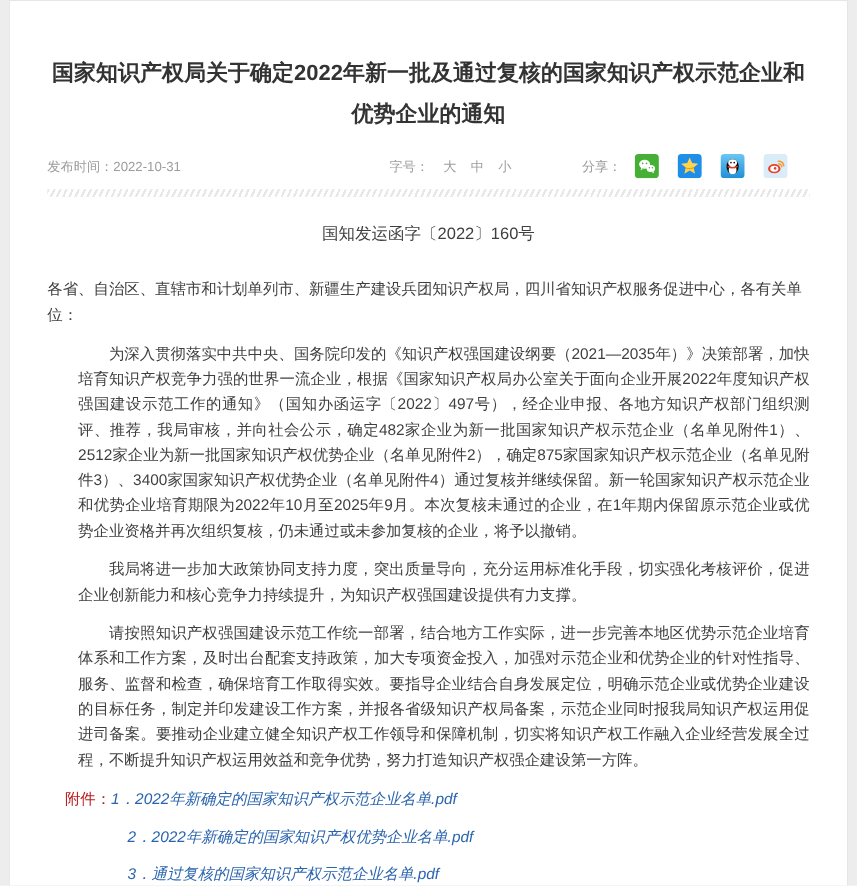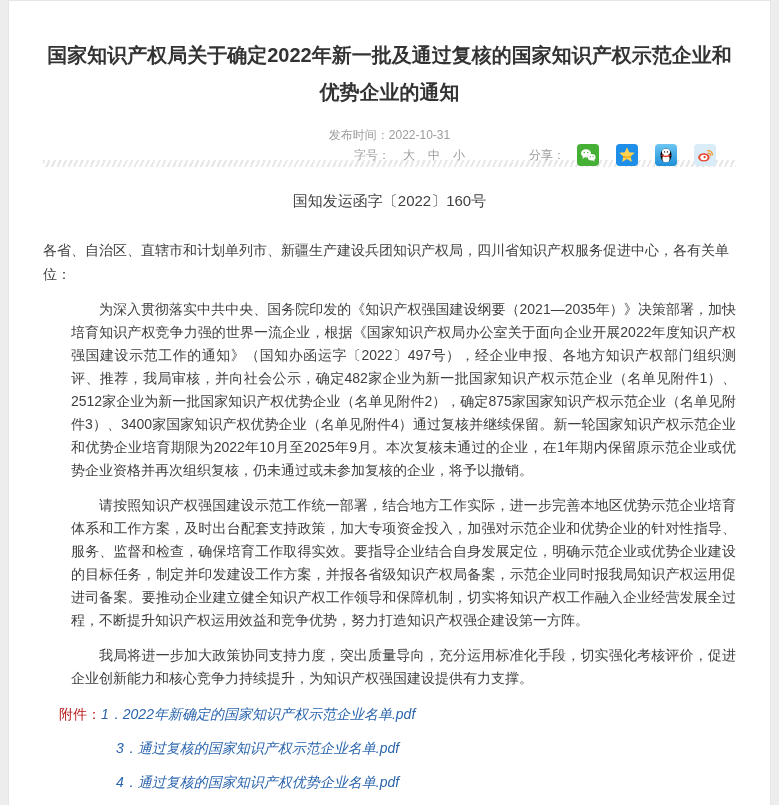--- a/index.html
+++ b/index.html
@@ -18,31 +18,30 @@
   .inner { padding: 0 34px; }
 
   .doc-title {
     padding-top: 32px;
     text-align: center;
     font-size: 20px;
     font-weight: bold;
     color: #333333;
     line-height: 37px;
     max-width: 700px;
-    margin: 4px auto;
+    margin: 16px auto;
   }
 
   .meta-row {
     margin-top: 16px;
     display: flex;
     align-items: center;
     font-size: 12px;
     color: #9c9c9c;
     height: 24px;
-    flex-direction: column;
   }
   .meta-left { white-space: nowrap; }
   .meta-right {
     margin-left: auto;
     display: flex;
     align-items: center;
     padding-right: 20px;
   }
   .fontsize-group { display: flex; align-items: center; }
   .fontsize-option { margin-left: 13px; color: #9c9c9c; cursor: pointer; }
@@ -170,28 +169,31 @@
       </div>
     </div>
 
     <div class="hatch-divider"></div>
 
     <div class="doc-number">国知发运函字〔2022〕160号</div>
 
     <div class="salutation">各省、自治区、直辖市和计划单列市、新疆生产建设兵团知识产权局，四川省知识产权服务促进中心，各有关单位：</div>
 
     <p class="body-para">为深入贯彻落实中共中央、国务院印发的《知识产权强国建设纲要（2021—2035年）》决策部署，加快培育知识产权竞争力强的世界一流企业，根据《国家知识产权局办公室关于面向企业开展2022年度知识产权强国建设示范工作的通知》（国知办函运字〔2022〕497号），经企业申报、各地方知识产权部门组织测评、推荐，我局审核，并向社会公示，确定482家企业为新一批国家知识产权示范企业（名单见附件1）、2512家企业为新一批国家知识产权优势企业（名单见附件2），确定875家国家知识产权示范企业（名单见附件3）、3400家国家知识产权优势企业（名单见附件4）通过复核并继续保留。新一轮国家知识产权示范企业和优势企业培育期限为2022年10月至2025年9月。本次复核未通过的企业，在1年期内保留原示范企业或优势企业资格并再次组织复核，仍未通过或未参加复核的企业，将予以撤销。</p>
+    <p class="body-para">我局将进一步加大政策协同支持力度，突出质量导向，充分运用标准化手段，切实强化考核评价，促进企业创新能力和核心竞争力持续提升，为知识产权强国建设提供有力支撑。</p>
     <p class="body-para">请按照知识产权强国建设示范工作统一部署，结合地方工作实际，进一步完善本地区优势示范企业培育体系和工作方案，及时出台配套支持政策，加大专项资金投入，加强对示范企业和优势企业的针对性指导、服务、监督和检查，确保培育工作取得实效。要指导企业结合自身发展定位，明确示范企业或优势企业建设的目标任务，制定并印发建设工作方案，并报各省级知识产权局备案，示范企业同时报我局知识产权运用促进司备案。要推动企业建立健全知识产权工作领导和保障机制，切实将知识产权工作融入企业经营发展全过程，不断提升知识产权运用效益和竞争优势，努力打造知识产权强企建设第一方阵。</p>
-    <p class="body-para">我局将进一步加大政策协同支持力度，突出质量导向，充分运用标准化手段，切实强化考核评价，促进企业创新能力和核心竞争力持续提升，为知识产权强国建设提供有力支撑。</p>
 
     <div class="attach-block">
       <div class="attach-row">
         <span class="attach-label">附件：</span><a class="attach-link">1．2022年新确定的国家知识产权示范企业名单.pdf</a>
       </div>
       <div class="attach-row cont">
+        <a class="attach-link">2．2022年新确定的国家知识产权优势企业名单.pdf</a>
+      </div>
+      <div class="attach-row cont">
         <a class="attach-link">3．通过复核的国家知识产权示范企业名单.pdf</a>
       </div>
       <div class="attach-row cont">
         <a class="attach-link">4．通过复核的国家知识产权优势企业名单.pdf</a>
       </div>
     </div>
 
   </div>
 </div>
 

